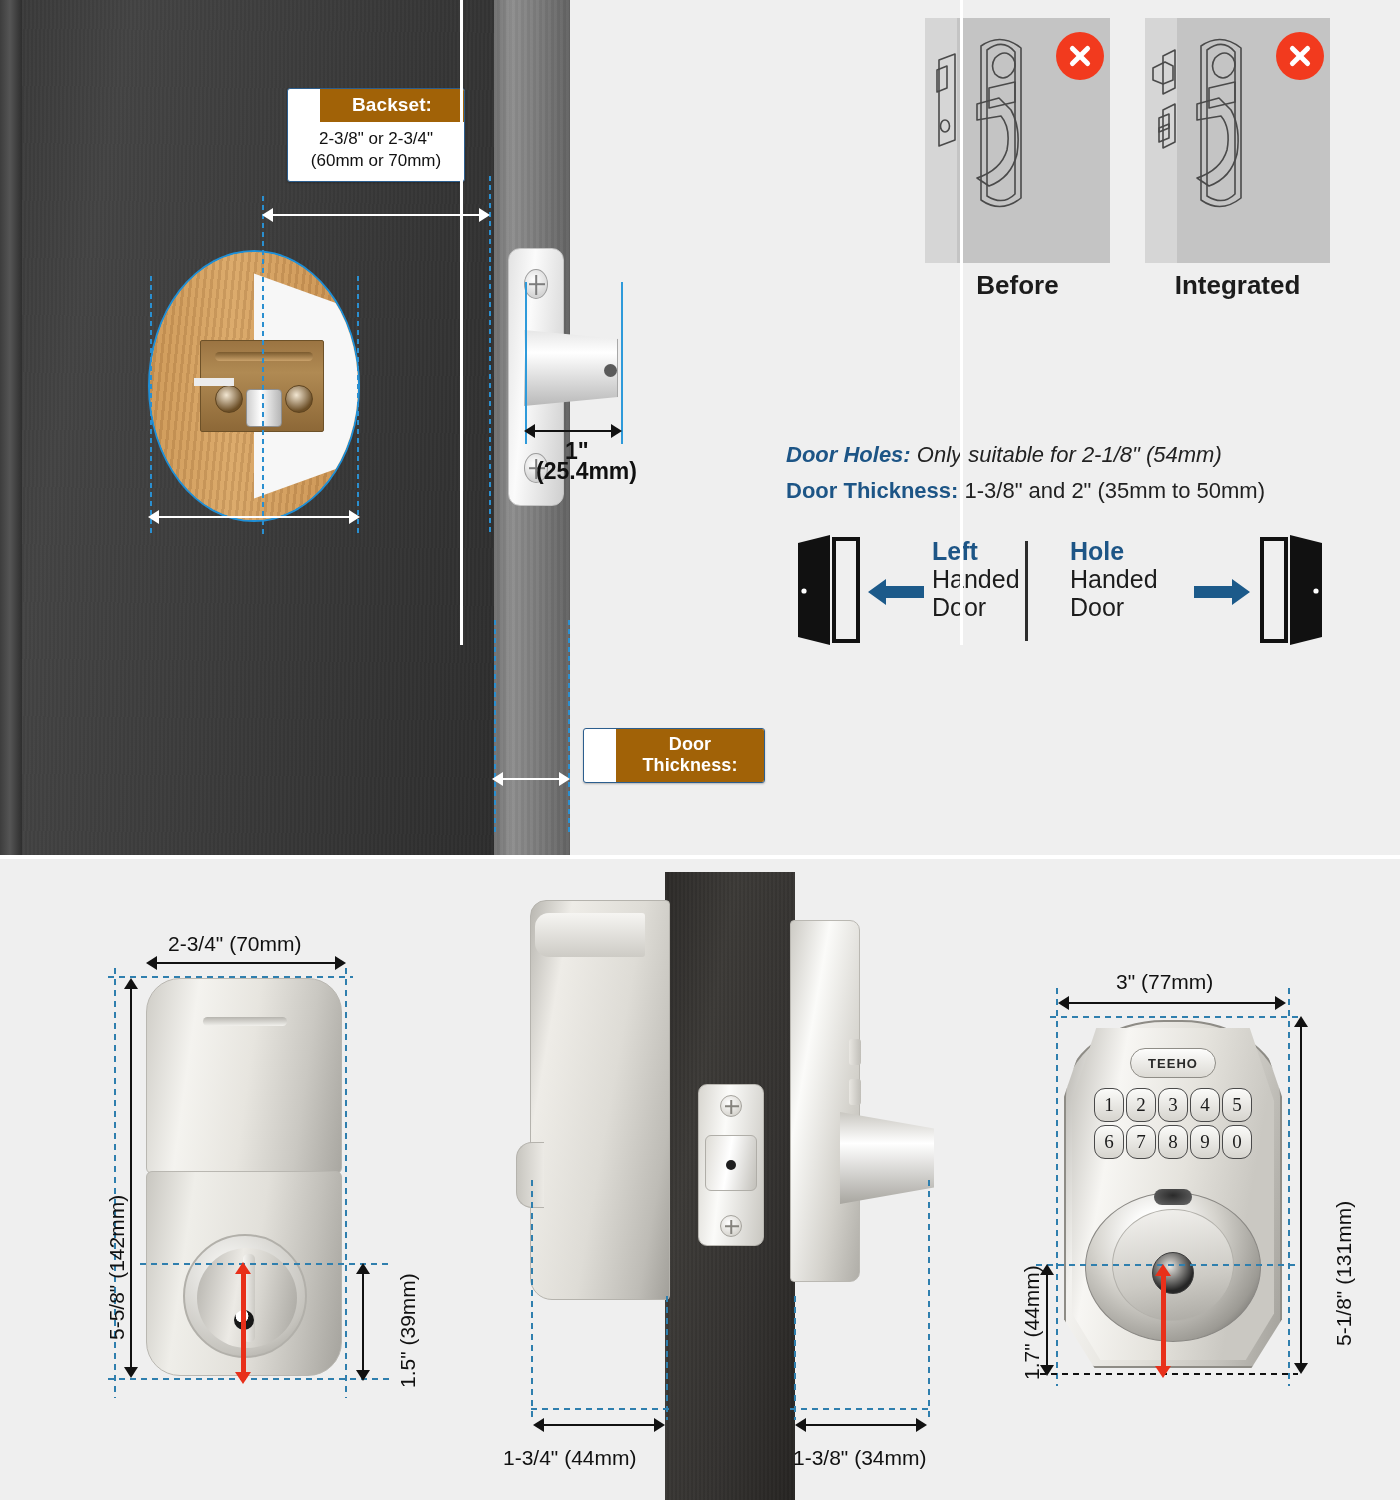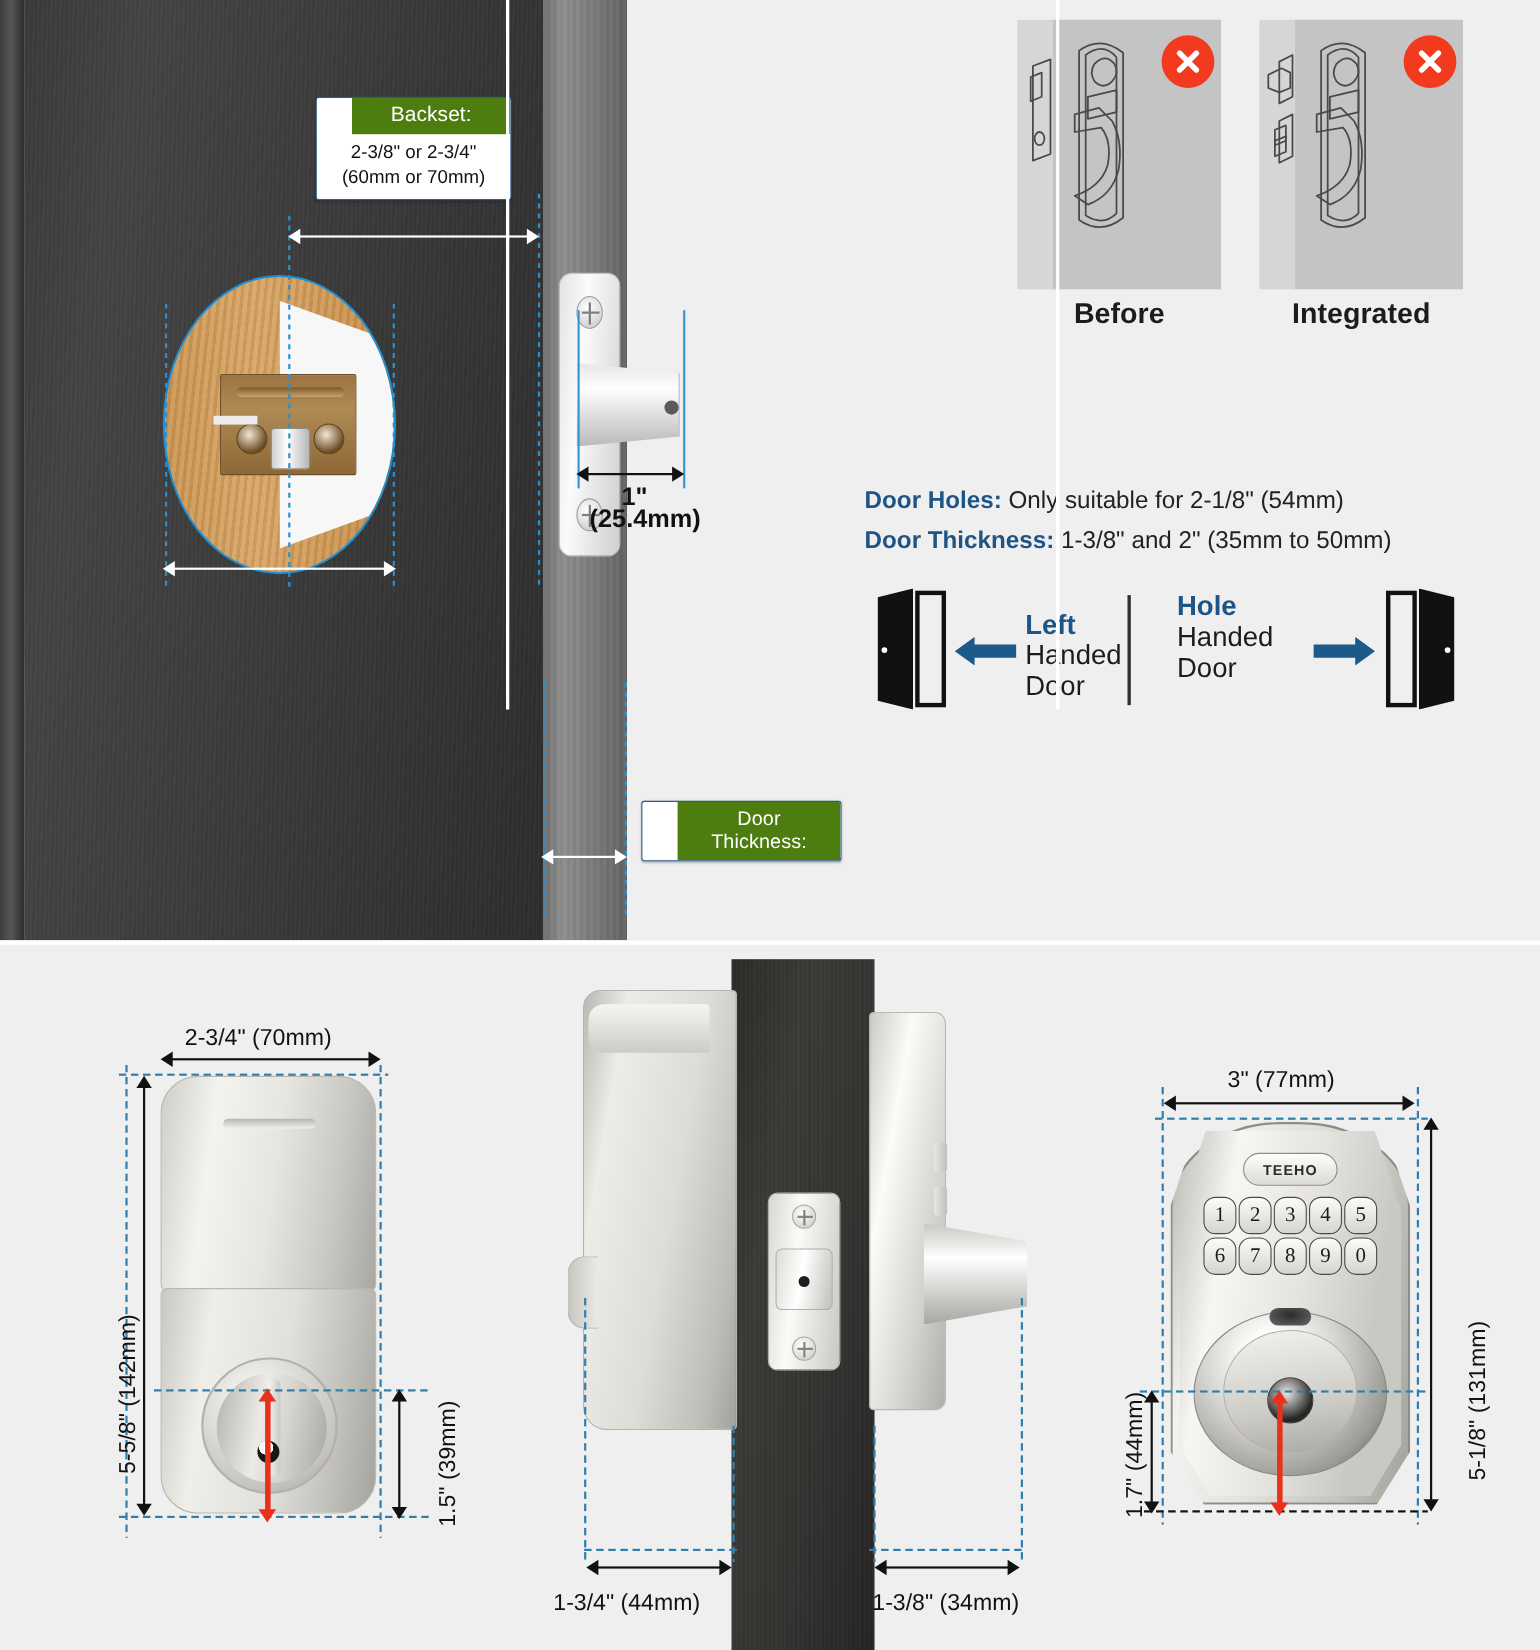--- a/index.html
+++ b/index.html
@@ -145,23 +145,23 @@
   .callout{
     position:absolute;
     background:#ffffff;
     border:1.5px solid #2c5e8e;
     border-radius:3px;
     box-shadow:0 1px 2px rgba(0,0,0,.25);
     text-align:center;
     overflow:hidden;
   }
   .callout .cohead{
-    background:#4d7c0f;
+    background:#a16207;
     color:#ffffff;
-    font-weight:normal;
+    font-weight:bold;
     padding:5px 12px 6px;
     letter-spacing:.1px;
     margin-left:32px;
   }
   .callout .cobody{
     color:#111;
     padding:6px 10px 8px;
     line-height:1.32;
   }
 
@@ -533,39 +533,39 @@
               <line x1="5" y1="5" x2="19" y2="19"></line>
               <line x1="19" y1="5" x2="5" y2="19"></line>
             </g>
           </svg>
       </div>
       <div class="cap">Integrated</div>
     </div>
   </div>
 
 
-  <div class="compat-line" style="left:786px; top:442px;">
+  <div class="compat-line" style="left:786px; top:442px;font-style:italic;">
     <b>Door Holes:</b>
     <span>Only suitable for 2-1/8" (54mm)</span>
   </div>
   <div class="compat-line" style="left:786px; top:478px;">
     <b>Door Thickness:</b>
     <span>1-3/8" and 2" (35mm to 50mm)</span>
   </div>
 
   <div class="hand-wrap">
     <svg class="door-icon" style="left:22px;" viewBox="0 0 72 110">
       <rect x="42" y="4" width="24" height="102" fill="none" stroke="#111" stroke-width="4"></rect>
       <polygon points="6,8 38,0 38,110 6,102" fill="#111"></polygon>
       <circle cx="12" cy="56" r="2.6" fill="#ffffff"></circle>
     </svg>
     <svg class="arrow-blue" style="left:98px;" viewBox="0 0 56 26">
       <polygon points="0,13 18,0 18,7 56,7 56,19 18,19 18,26" fill="#1c5a8a"></polygon>
     </svg>
-    <div class="hand-label" style="left:162px; top:19px;">
+    <div class="hand-label" style="left:162px; top:2px;">
       <span class="hl-top">Left</span>
       <span>Handed</span><br>
       <span>Door</span>
     </div>
 
     <div class="hand-divider"></div>
 
     <div class="hand-label" style="left:300px; top:2px;">
       <span class="hl-top">Hole</span>
       <span>Handed</span><br>

